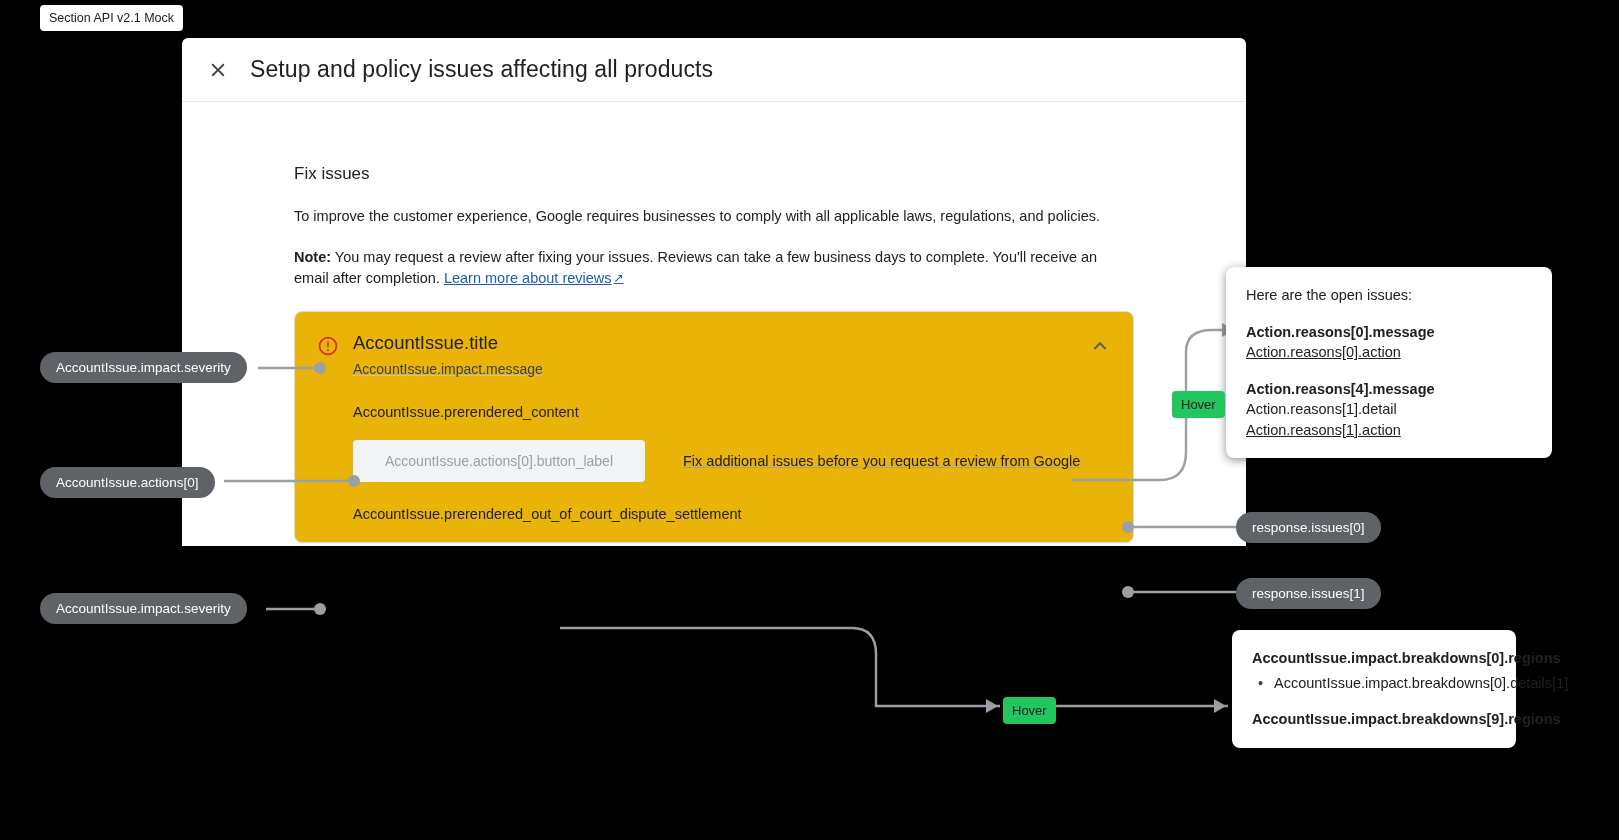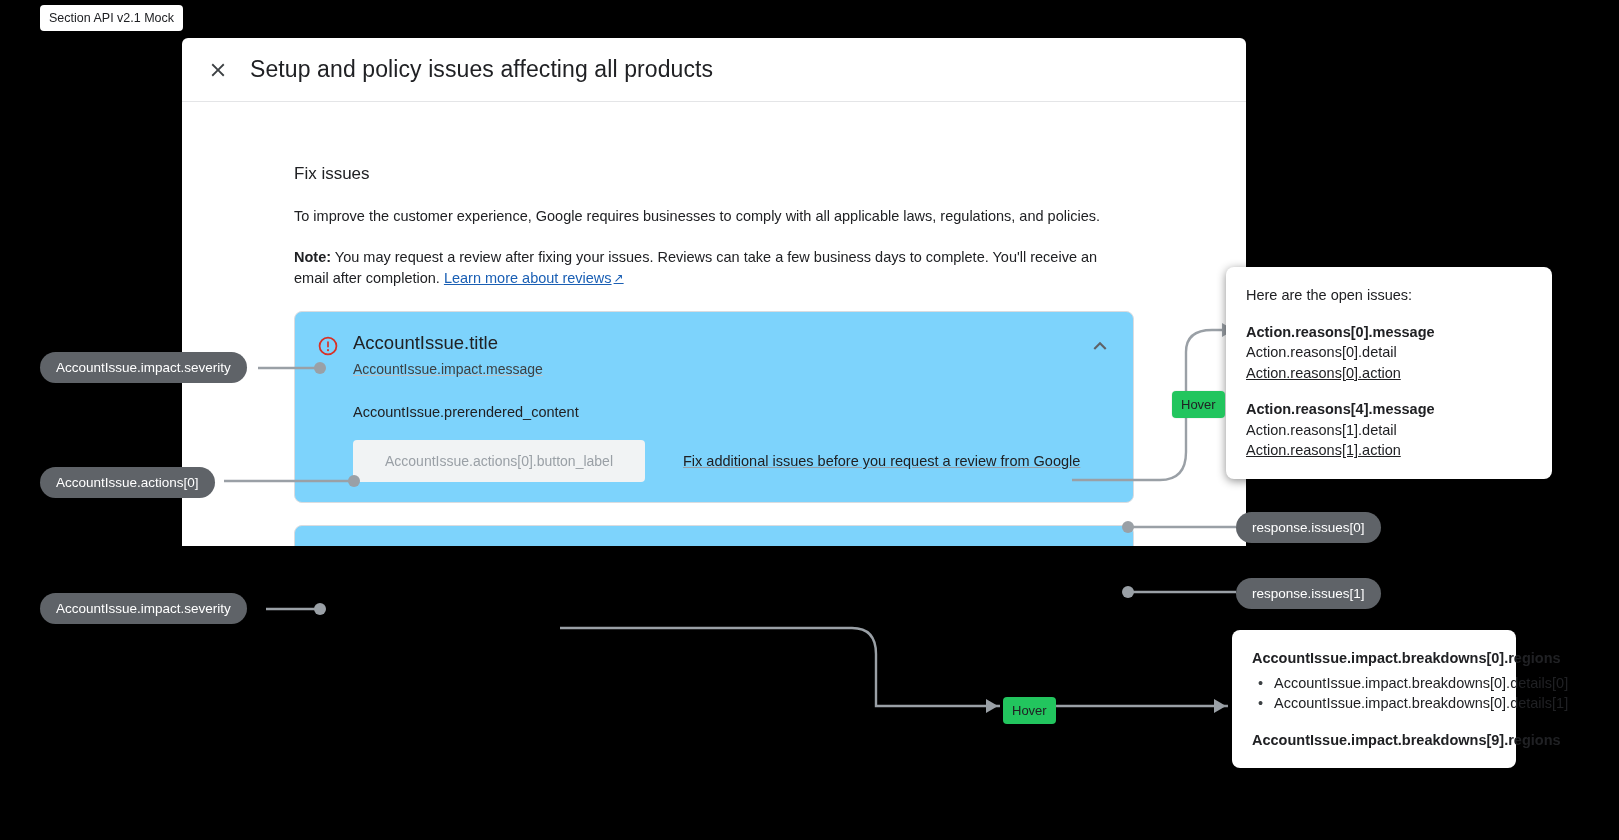--- a/index.html
+++ b/index.html
@@ -86,21 +86,21 @@
     margin-left: 2px;
   }
 
   
   .card {
     border: 1px solid #dadce0;
     border-radius: 8px;
     margin-top: 22px;
     padding: 20px 22px 20px 22px;
     position: relative;
-    background: #7dd3fc;
+    background: #eab308;
   }
   .card-head {
     display: flex;
     align-items: flex-start;
     gap: 14px;
   }
   .sev-icon {
     width: 22px; height: 22px;
     flex: 0 0 22px;
     margin-top: 3px;
@@ -265,20 +265,21 @@
           </svg>
         </div>
 
         <div class="card-content">AccountIssue.prerendered_content</div>
 
         <div class="action-row">
           <button class="btn-disabled">AccountIssue.actions[0].button_label</button>
           <span class="hint-link">Fix additional issues before you request a review from Google</span>
         </div>
 
+        <div class="card-foot">AccountIssue.prerendered_out_of_court_dispute_settlement</div>
       </div>
 
       <div class="card">
         <div class="card-head">
           <span class="sev-icon">
             <svg width="22" height="22" viewBox="0 0 24 24" aria-hidden="true">
               <path d="M12 4.2 1.9 20.2h20.2z" fill="none" stroke="#f9ab00" stroke-width="1.9" stroke-linejoin="round"></path>
               <rect x="11.2" y="10" width="1.7" height="5.2" rx=".85" fill="#f9ab00"></rect>
               <circle cx="12.05" cy="17.6" r="1" fill="#f9ab00"></circle>
             </svg>
@@ -334,35 +335,33 @@
   <div class="pill" style="left:1236px; top:512px;">response.issues[0]</div>
   <div class="pill" style="left:1236px; top:578px;">response.issues[1]</div>
 
   <div class="chip" style="left:1172px; top:391px;">Hover</div>
   <div class="chip" style="left:1003px; top:697px;">Hover</div>
 
   <div class="tip" style="left:1226px; top:237px; width:326px;margin-top:30px;">
     <div class="lead">Here are the open issues:</div>
     <div class="grp">
       <div class="b">Action.reasons[0].message</div>
-      <div>Action.reasons[0].detail</div>
       <div class="u">Action.reasons[0].action</div>
     </div>
     <div class="grp">
       <div class="b">Action.reasons[4].message</div>
       <div>Action.reasons[1].detail</div>
       <div class="u">Action.reasons[1].action</div>
     </div>
   </div>
 
   <div class="tip" style="left:1232px; top:630px; width:284px;">
     <div class="grp">
       <div class="b">AccountIssue.impact.breakdowns[0].regions</div>
       <ul>
-        <li>AccountIssue.impact.breakdowns[0].details[0]</li>
         <li>AccountIssue.impact.breakdowns[0].details[1]</li>
       </ul>
     </div>
     <div class="grp">
       <div class="b">AccountIssue.impact.breakdowns[9].regions</div>
     </div>
   </div>
 
 </div>
 

